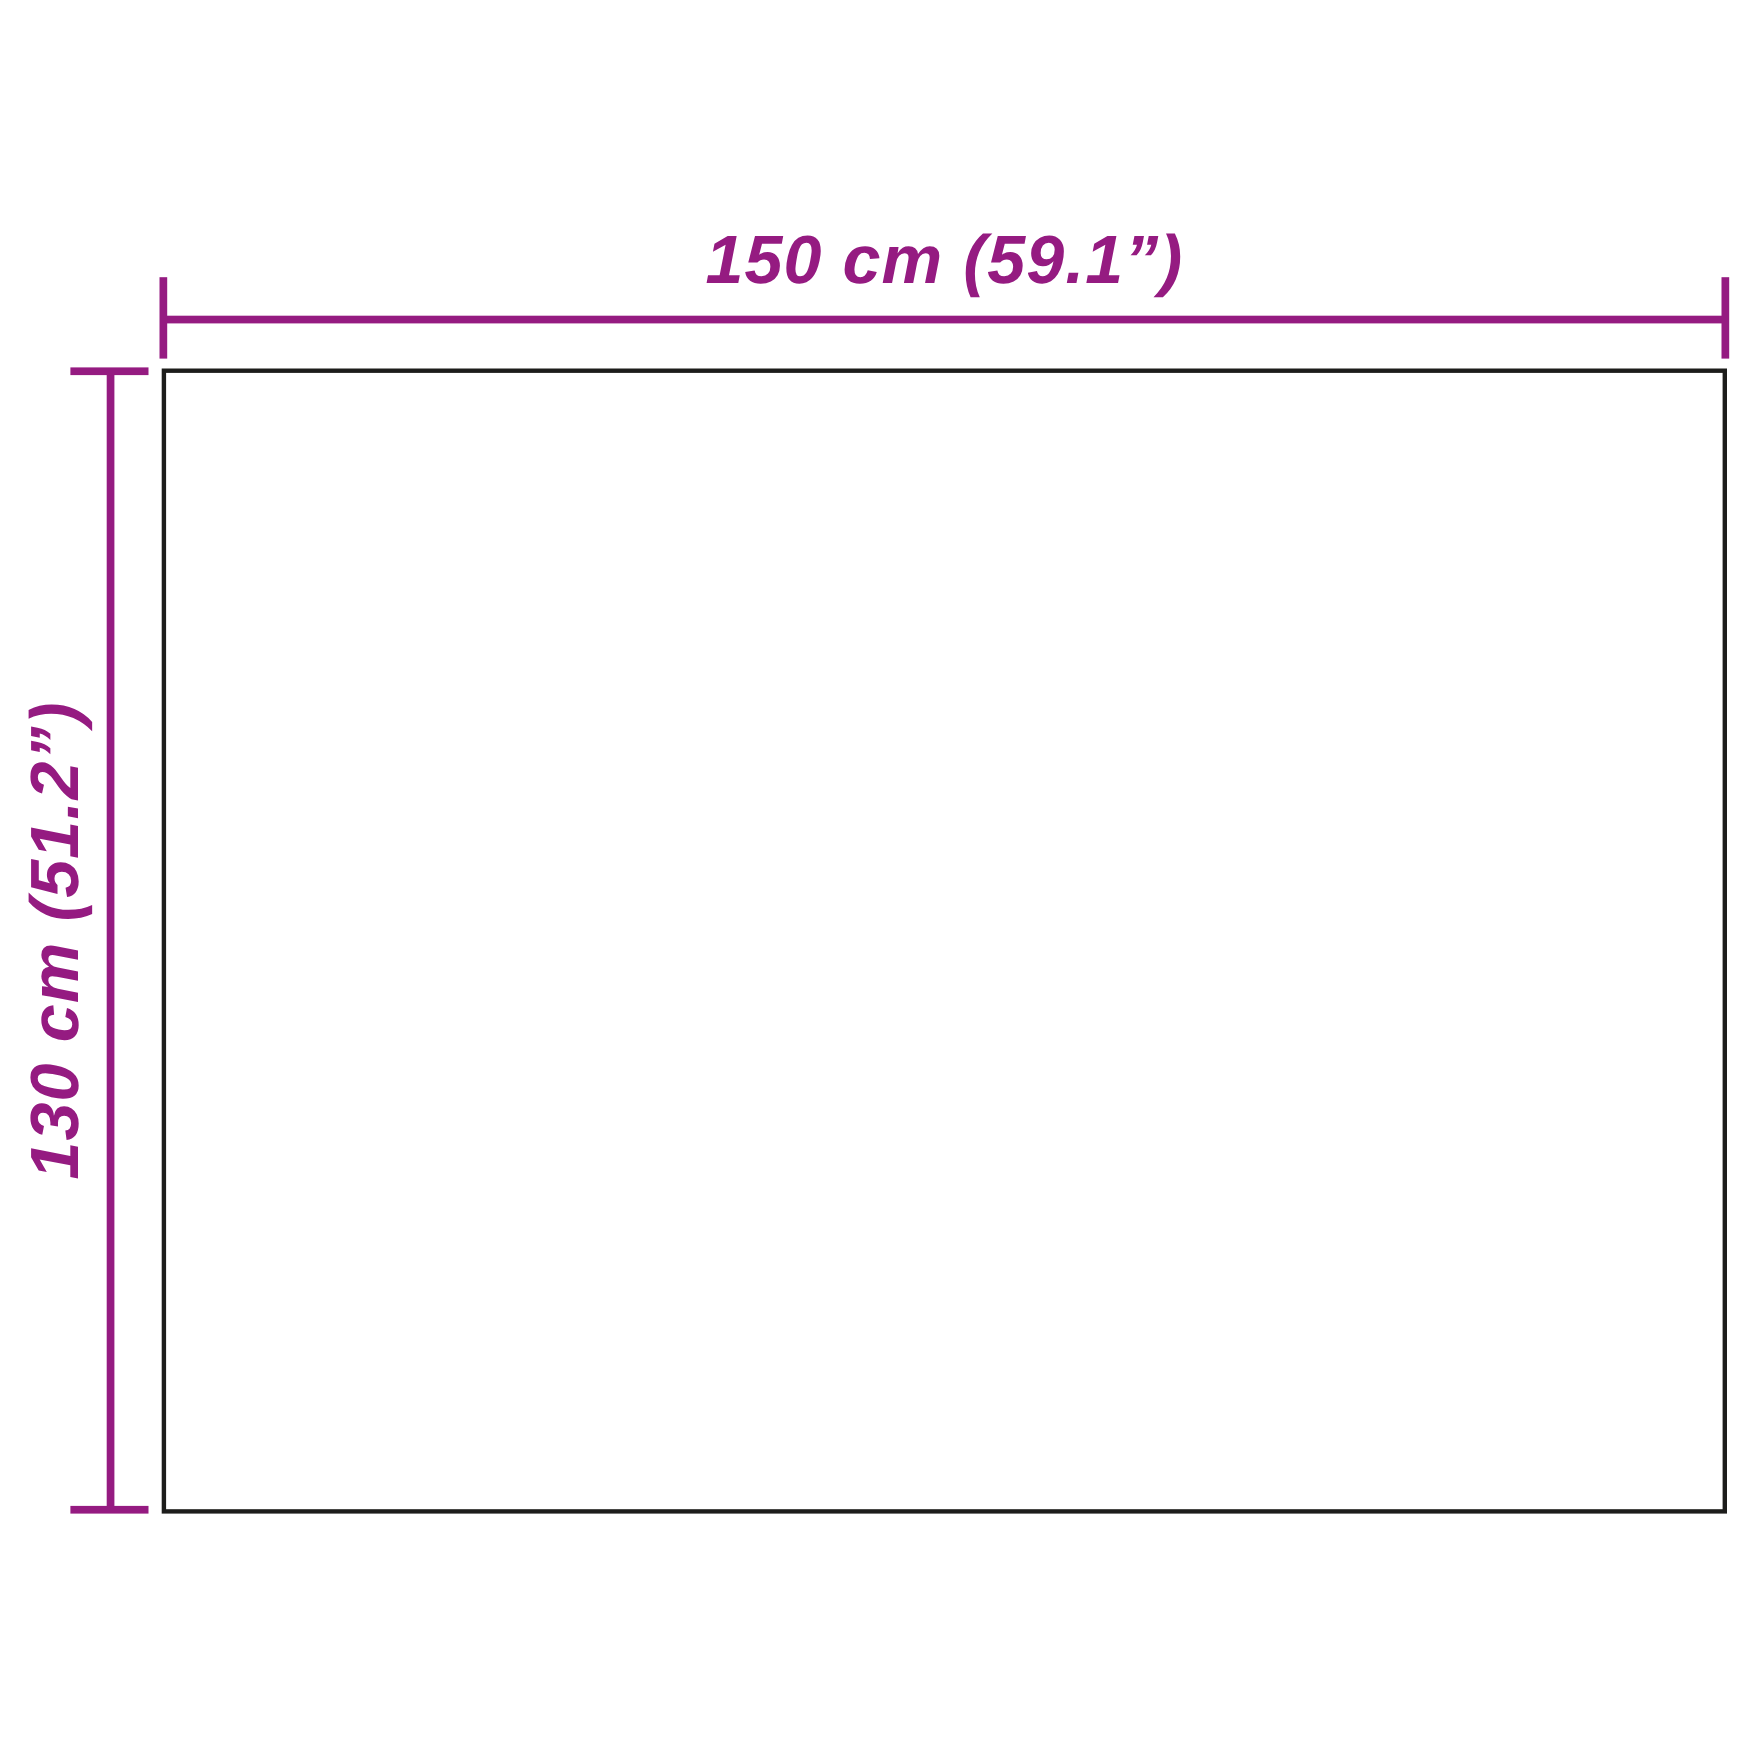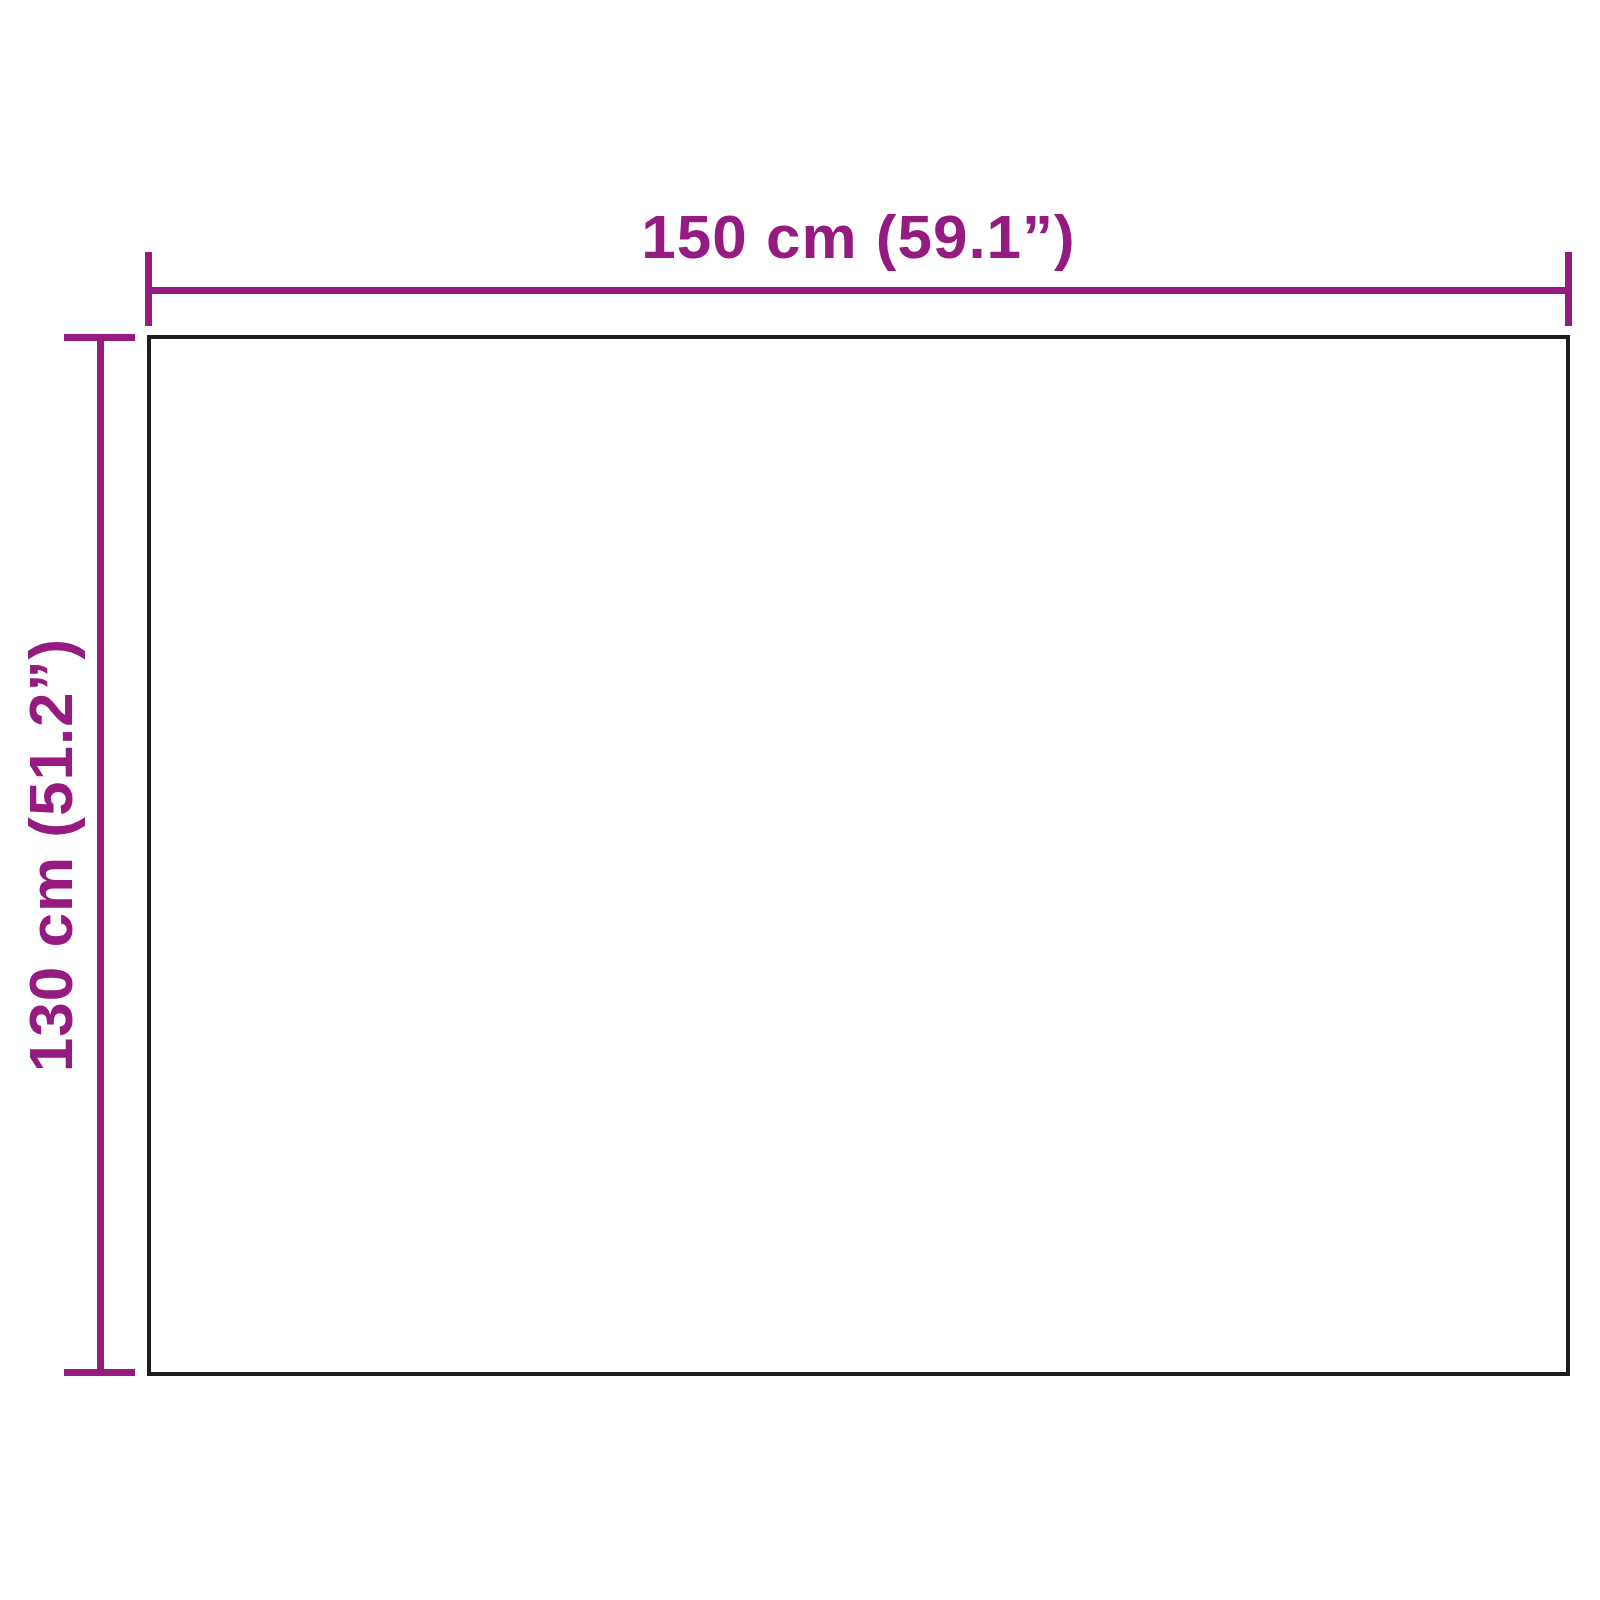--- a/index.html
+++ b/index.html
@@ -7,20 +7,21 @@
     padding: 0;
     background: #ffffff;
   }
   .stage {
     position: relative;
     width: 1600px;
     height: 1600px;
     background: var(--bg, #ffffff);
     overflow: hidden;
     font-family: "Liberation Sans", "DejaVu Sans", sans-serif;
+    font-style: italic;
   }
   .product-rect {
     position: absolute;
     left: 147px;
     top: 335px;
     width: 1423px;
     height: 1041px;
     box-sizing: border-box;
     border: 4px solid var(--outline, #1d1d1b);
     background: transparent;

